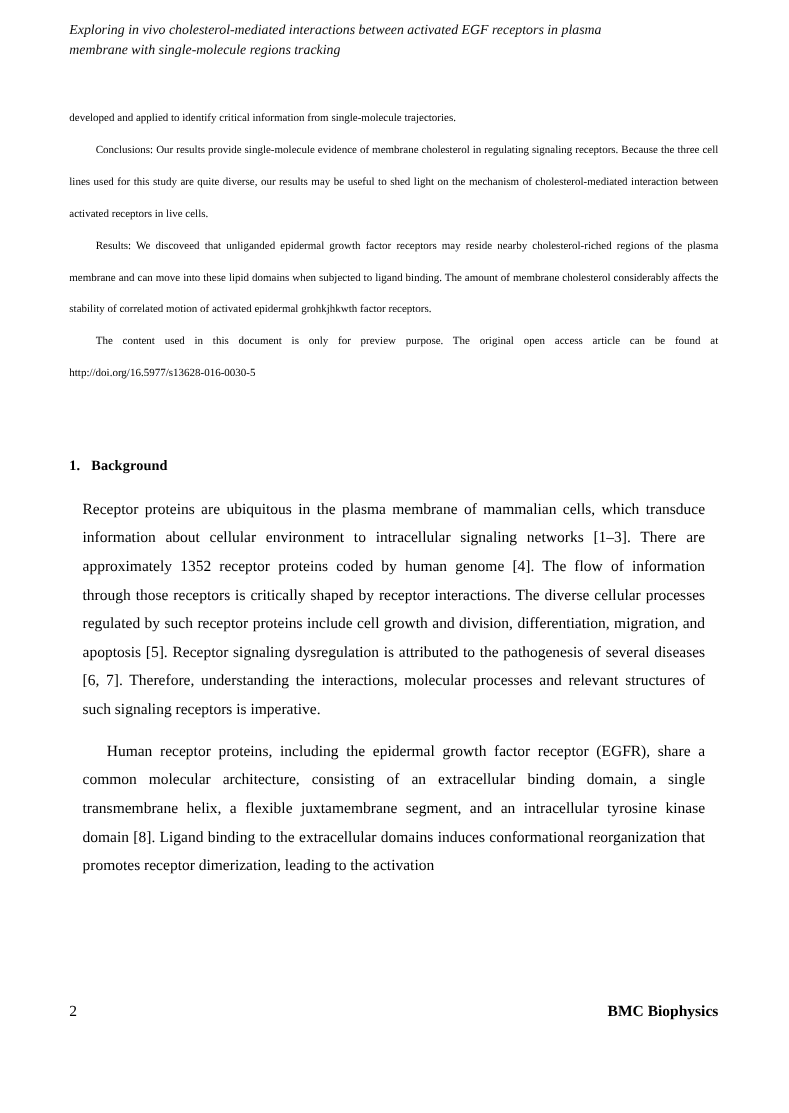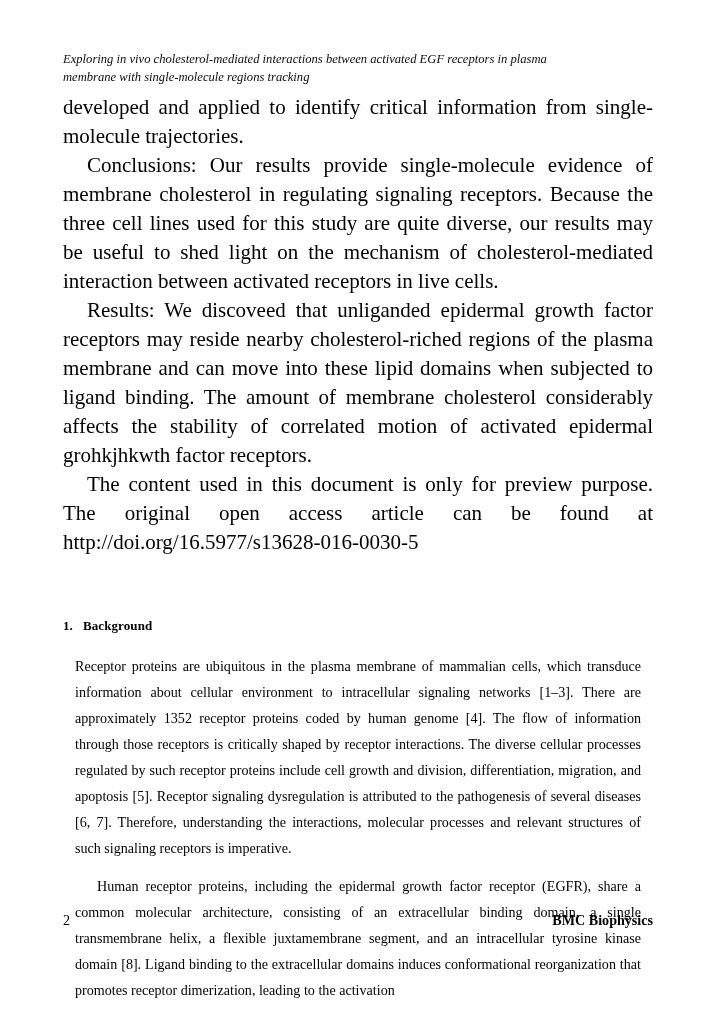--- a/index.html
+++ b/index.html
@@ -24,41 +24,41 @@
     top: 0;
     width: 717px;
     height: 1012px;
     background: #ffffff;
   }
 
   
   .running-head {
     position: absolute;
     left: 63px;
-    top: 50px;
+    top: 18px;
     width: 590px;
     font-size: 12.6px;
     font-style: italic;
     line-height: 18px;
     text-align: left;
     color: #0a0a0a;
   }
   .running-head .rh-line { display: block; }
 
   
   .column {
     position: absolute;
     left: 63px;
     top: 93px;
     width: 590px;
   }
 
   
   .abstract-body {
-    font-size: 21px;
+    font-size: 10px;
     line-height: 29px;
     text-align: justify;
     text-justify: inter-word;
     hyphens: manual;
   }
   .abstract-body p {
     margin: 0;
     text-indent: 0;
   }
   .abstract-body p.indent {

